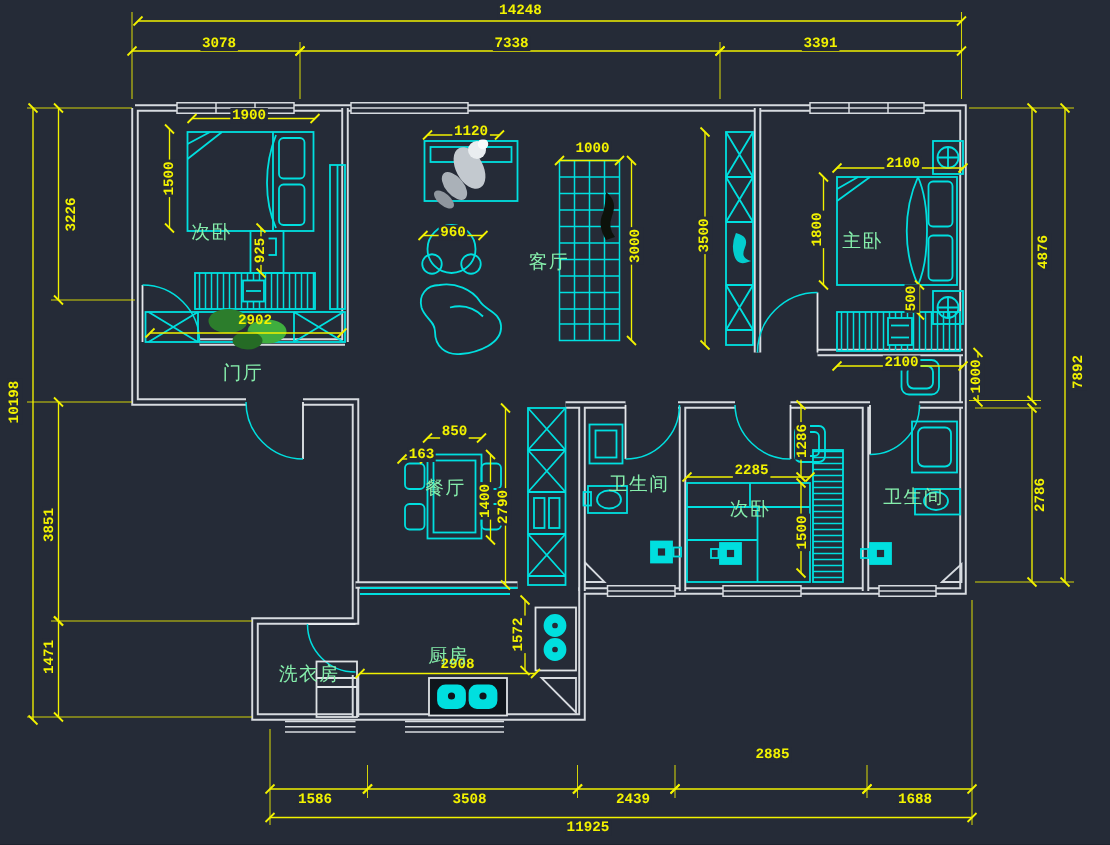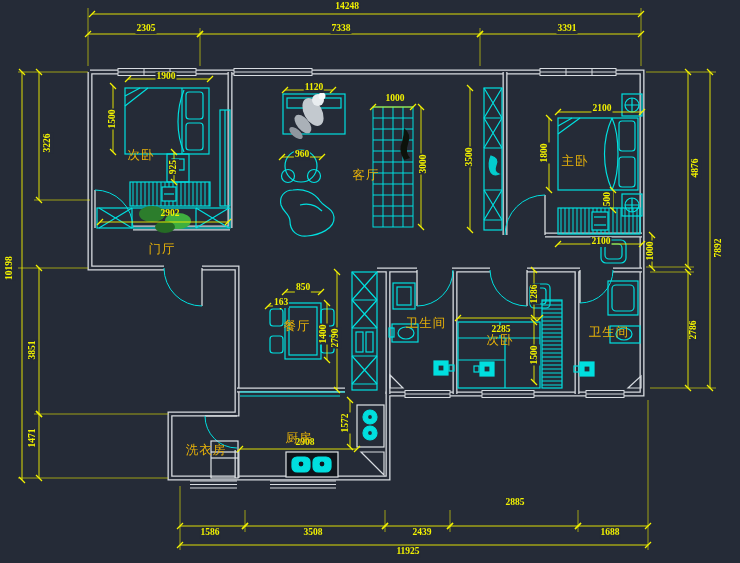--- a/index.html
+++ b/index.html
@@ -1,22 +1,22 @@
 <!DOCTYPE html>
 <html><head>
 <meta charset="utf-8">
 <style>
   html,body{margin:0;padding:0;background:#1b202a;}
   #stage{position:relative;width:740px;height:563px;background:#252b37;overflow:hidden;
-         font-family:Liberation Serif, serif;}
+         font-family:Liberation Mono, monospace;}
   svg{position:absolute;left:0;top:0;}
   .lbl{position:absolute;transform:translate(-50%,-50%);font-size:9.5px;font-weight:bold;
        color:#f2f200;background:#252b37;padding:0 1px;white-space:nowrap;line-height:1.05;}
   .lbl.v{transform:translate(-50%,-50%) rotate(-90deg);}
-  .room{position:absolute;transform:translate(-50%,-50%);font-size:12.5px;color:#eab308;
+  .room{position:absolute;transform:translate(-50%,-50%);font-size:12.5px;color:#86efac;
         background:transparent;white-space:nowrap;letter-spacing:1px;}
 </style>
 </head>
 <body>
 
 <div id="stage">
 
 <svg width="740" height="563" viewBox="0 0 740 563">
   <defs>
     <marker id="tk" markerUnits="userSpaceOnUse" markerWidth="10" markerHeight="10" refX="5" refY="5" orient="auto">
@@ -287,57 +287,57 @@
     <g stroke-width="0.7" opacity="0.85">
       <path d="M88,8 V66 M200,28 V66 M480,28 V66 M641,8 V66"></path>
       <path d="M180,486 V550 M245,510 V532 M385,510 V532 M450,510 V532 M578,510 V532 M648,400 V550"></path>
       <path d="M18,72 H88 M34,200 H90 M18,268 H88 M34,414 H168 M18,478 H168"></path>
       <path d="M646,72 H716 M646,267 H694 M650,272 H694 M650,388 H716"></path>
     </g>
   </g>
 </svg>
 
 <div class="lbl" style="left:347px;top:7px">14248</div>
-<div class="lbl" style="left:146px;top:29px">2305</div>
+<div class="lbl" style="left:146px;top:29px">3078</div>
 <div class="lbl" style="left:341px;top:29px">7338</div>
-<div class="lbl" style="left:567px;top:29px">3391</div>
+<div class="lbl" style="left:547px;top:29px">3391</div>
 <div class="lbl v" style="left:48px;top:143px">3226</div>
 <div class="lbl v" style="left:10px;top:268px">10198</div>
 <div class="lbl v" style="left:33px;top:350px">3851</div>
 <div class="lbl v" style="left:33px;top:438px">1471</div>
 <div class="lbl v" style="left:696px;top:168px">4876</div>
 <div class="lbl v" style="left:719px;top:248px">7892</div>
 <div class="lbl v" style="left:694px;top:330px">2786</div>
 <div class="lbl" style="left:210px;top:533px">1586</div>
 <div class="lbl" style="left:313px;top:533px">3508</div>
 <div class="lbl" style="left:422px;top:533px">2439</div>
 <div class="lbl" style="left:515px;top:503px">2885</div>
 <div class="lbl" style="left:610px;top:533px">1688</div>
-<div class="lbl" style="left:408px;top:552px">11925</div>
+<div class="lbl" style="left:392px;top:552px">11925</div>
 
 <div class="lbl" style="left:166px;top:77px">1900</div>
 <div class="lbl v" style="left:113px;top:119px">1500</div>
 <div class="lbl v" style="left:174px;top:167px">925</div>
 <div class="lbl" style="left:170px;top:214px;background:transparent">2902</div>
 <div class="lb"></div>
 <div class="lbl" style="left:314px;top:88px">1120</div>
 <div class="lbl" style="left:302px;top:155px">960</div>
 <div class="lbl" style="left:395px;top:99px">1000</div>
 <div class="lbl v" style="left:424px;top:164px">3000</div>
 <div class="lbl v" style="left:470px;top:157px">3500</div>
 <div class="lbl" style="left:602px;top:109px">2100</div>
 <div class="lbl v" style="left:545px;top:153px">1800</div>
 <div class="lbl v" style="left:608px;top:199px">500</div>
 <div class="lbl" style="left:601px;top:242px">2100</div>
 <div class="lbl v" style="left:651px;top:251px">1000</div>
 <div class="lbl" style="left:303px;top:288px">850</div>
 <div class="lbl" style="left:281px;top:303px">163</div>
 <div class="lbl v" style="left:324px;top:334px">1400</div>
 <div class="lbl v" style="left:336px;top:338px">2790</div>
-<div class="lbl" style="left:501px;top:330px">2285</div>
+<div class="lbl" style="left:501px;top:314px">2285</div>
 <div class="lbl v" style="left:535px;top:294px">1286</div>
 <div class="lbl v" style="left:535px;top:355px">1500</div>
 <div class="lbl" style="left:305px;top:443px">2908</div>
 <div class="lbl v" style="left:346px;top:423px">1572</div>
 
 <div class="room" style="left:141px;top:155px">次卧</div>
 <div class="room" style="left:162px;top:249px">门厅</div>
 <div class="room" style="left:366px;top:175px">客厅</div>
 <div class="room" style="left:575px;top:161px">主卧</div>
 <div class="room" style="left:297px;top:326px">餐厅</div>

